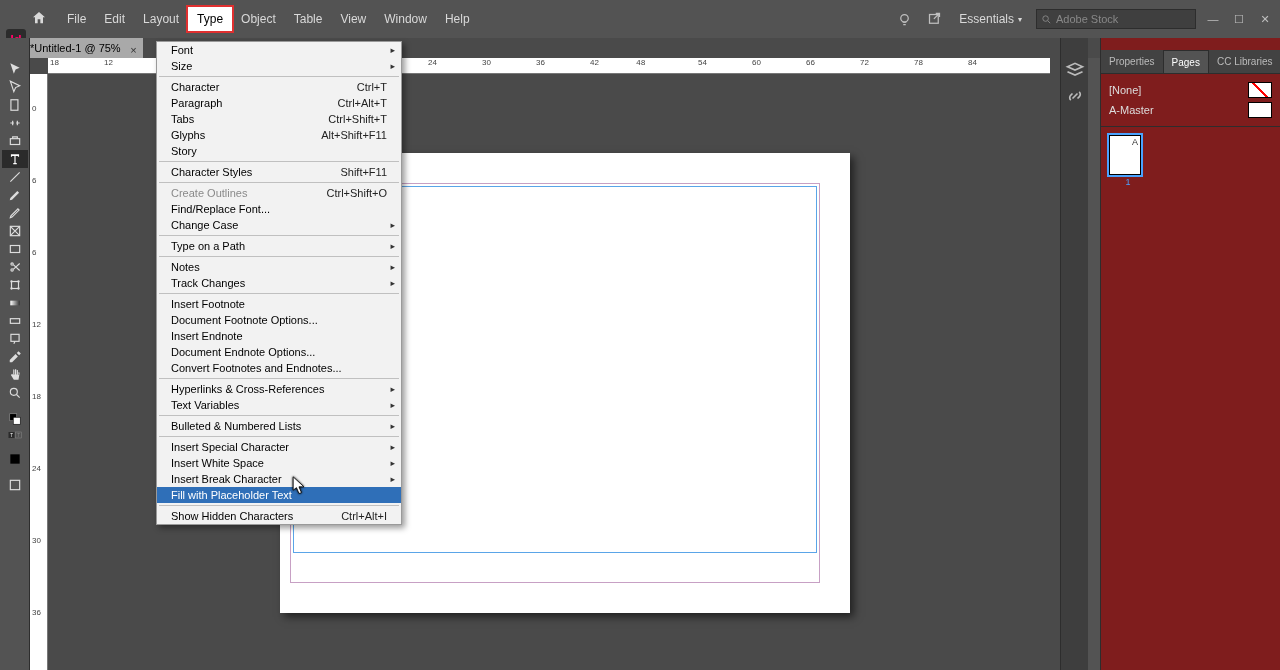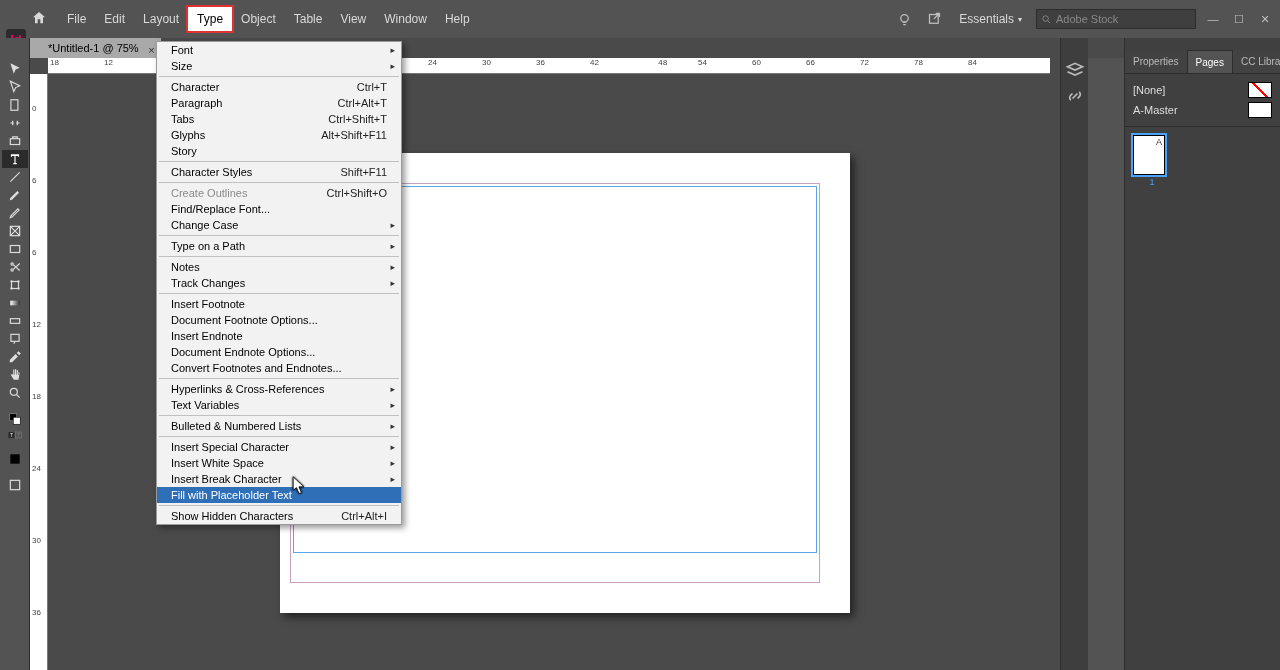--- a/index.html
+++ b/index.html
@@ -15,21 +15,21 @@
 .menubar .m.active::before { content:""; position:absolute; inset:-2px; border:2px solid #e03030; pointer-events:none;}
 .appbar .right { margin-left:auto; display:flex; align-items:center; gap:8px; padding-right:6px;}
 .appbar .ricon { width:22px; height:22px; color:#bfbfbf; display:flex;align-items:center;justify-content:center;font-size:14px;}
 .appbar .workspace { color:#d9d9d9; font-size:12px; display:flex;align-items:center; gap:4px; padding:0 6px;}
 .appbar .search { background:#3f3f3f; border:1px solid #2d2d2d; height:20px; width:160px; display:flex;align-items:center; padding:4px 4px; gap:4px; color:#888;}
 .appbar .search span.t{font-size:11px;}
 .winbtn { width:18px; height:14px; color:#bfbfbf; font-size:11px; display:flex;align-items:center;justify-content:center;}
 
 
 .tabrow { position:absolute; top:38px; left:30px; right:0; height:20px; background:#4a4a4a; display:flex;}
-.tabrow .tab { background:#a9a9a9; height:20px; padding:0 22px 0 18px; font-size:11px; line-height:20px; color:#000; position:relative;}
+.tabrow .tab { background:#a9a9a9; height:20px; padding:0 22px 0 0; font-size:11px; line-height:20px; color:#000; position:relative;}
 .tabrow .tab .x{position:absolute; right:6px; top:2px; font-size:11px; color:#333;}
 
 
 .toolbox { position:absolute; top:38px; left:0; bottom:0; width:30px; background:#535353; border-right:1px solid #2d2d2d; padding-top:22px; display:flex; flex-direction:column; align-items:center;}
 .toolbox .tool{ width:26px; height:18px; margin-bottom:0; display:flex;align-items:center;justify-content:center; color:#ddd; font-size:13px;}
 .toolbox .tool.sel{ background:#2b2b2b; }
 .toolbox .tool svg{width:14px;height:14px;}
 
 
 .stage { position:absolute; top:58px; left:30px; right:220px; bottom:0; background:#4a4a4a; }
@@ -49,21 +49,21 @@
 .dropdown .row.sub::after{content:"▸"; position:absolute; right:6px; font-size:9px; color:#333;}
 .dropdown .row.disabled{color:#8a8a8a;}
 .dropdown .sep{height:1px; background:#c0c0c0; margin:2px 2px;}
 .dropdown .row.hover{ background:#2f6fb8; color:#fff;}
 
 
 .dockstrip{position:absolute; top:38px; right:192px; width:28px; bottom:0; background:#3e3e3e; border-left:1px solid #2d2d2d; padding-top:22px; display:flex;flex-direction:column;align-items:center;gap:6px;}
 .dockstrip .dicon{width:20px;height:20px;color:#bbb;display:flex;align-items:center;justify-content:center;}
 
 
-.panel{position:absolute; top:38px; right:0; bottom:0; width:156px; background:#404040; border-left:1px solid #2d2d2d;margin-left:16px;}
+.panel{position:absolute; top:38px; right:0; bottom:0; width:180px; background:#7f1d1d; border-left:1px solid #2d2d2d;margin-left:16px;}
 .panel .tabs{height:24px; background:#424242; display:flex; border-bottom:1px solid #2d2d2d; margin-top:12px;}
 .panel .tabs .pt{flex:0 0 auto; padding:0 8px; font-size:10px; color:#bbb; line-height:24px;}
 .panel .tabs .pt.active{ background:#535353; color:#fff; border-top:1px solid #2d2d2d;border-left:1px solid #2d2d2d;border-right:1px solid #2d2d2d;}
 .panel .body{padding:6px 8px; color:#ddd; font-size:11px;}
 .panel .swline{display:flex; justify-content:space-between; align-items:center; height:20px;}
 .panel .swline .sq{width:24px;height:16px;background:#fff;border:1px solid #000;}
 .panel .thumbs{display:flex; gap:6px; margin-top:8px;}
 .panel .thumbs .pg{width:32px;height:40px;background:#fff;border:1px solid #000;display:flex;align-items:flex-start;justify-content:flex-end;font-size:9px;padding:1px 2px;color:#333;}
 .panel .thumbs .pg.sel{outline:2px solid #4aa3ff;}
 .panel .pgnum{font-size:9px;color:#4aa3ff;margin-top:2px;margin-left:6px;}
@@ -276,21 +276,21 @@
       <div class="tick" style="left: 56px;">12</div>
       <div class="tick" style="left: 110px;">6</div>
       <div class="tick" style="left: 164px;">0</div>
       <div class="tick" style="left: 218px;">6</div>
       <div class="tick" style="left: 272px;">12</div>
       <div class="tick" style="left: 326px;">18</div>
       <div class="tick" style="left: 380px;">24</div>
       <div class="tick" style="left: 434px;">30</div>
       <div class="tick" style="left: 488px;">36</div>
       <div class="tick" style="left: 542px;">42</div>
-      <div class="tick" style="left: 610px; font-family: Liberation Mono, monospace;">48</div>
+      <div class="tick" style="left: 588px; font-family: Liberation Mono, monospace;">48</div>
       <div class="tick" style="left: 650px;">54</div>
       <div class="tick" style="left: 704px;">60</div>
       <div class="tick" style="left: 758px;">66</div>
       <div class="tick" style="left: 812px;">72</div>
       <div class="tick" style="left: 866px;">78</div>
       <div class="tick" style="left: 920px;">84</div>
     </div>
   <div class="vruler" id="vruler">
       <div class="tick" style="top: 30px;">0</div>
       <div class="tick" style="top: 102px;">6</div>

